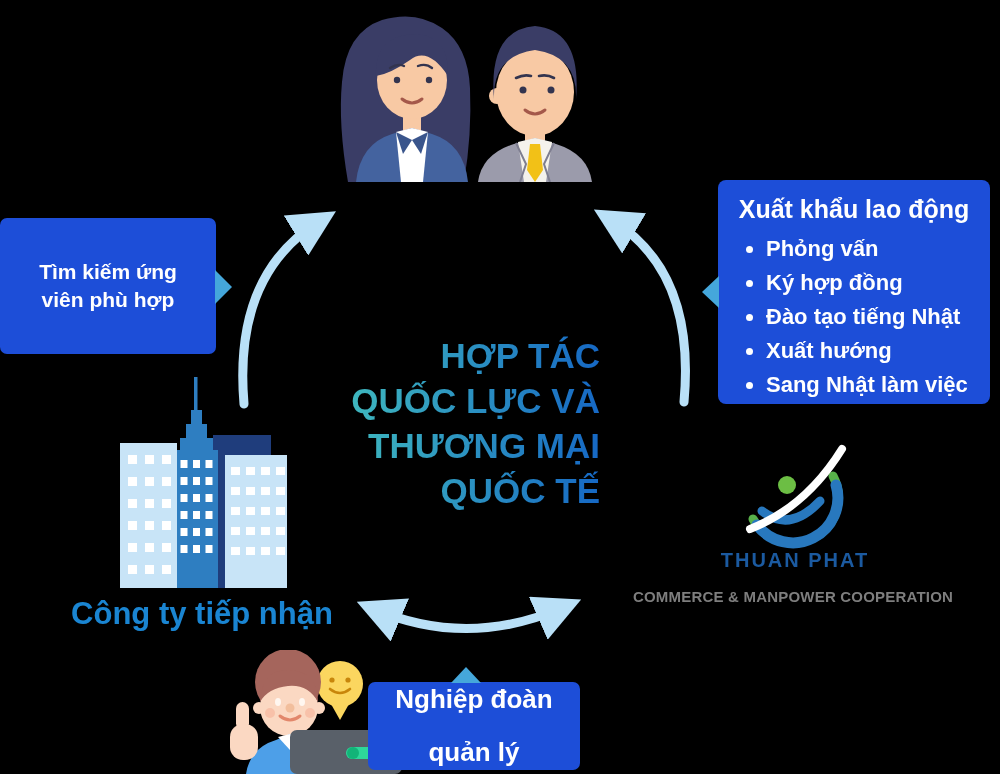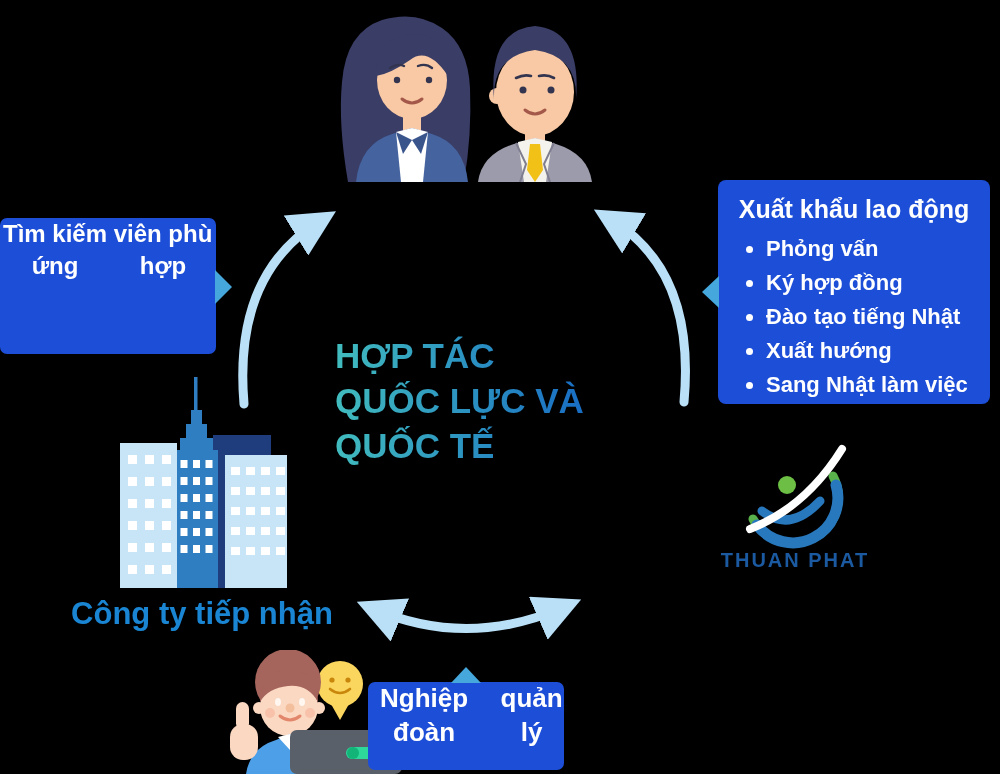--- a/index.html
+++ b/index.html
@@ -14,54 +14,54 @@
   
   #arrows { left:0; top:0; z-index:1; }
 
   
   .bubble {
     position:absolute; z-index:3; background:#1d4ed8; color:#ffffff;
     font-weight:bold;
   }
   #box-left {
     left:0; top:218px; width:216px; height:136px; border-radius:7px;
-    display:flex; flex-direction:row; justify-content:center;
-    text-align:center; font-size:24px; line-height:1.32;
+    display:flex; flex-direction:column; justify-content:center;
+    text-align:center; font-size:21px; line-height:1.32;
   }
   #box-left::after {
     content:""; position:absolute; right:-16px; top:52px;
     border:17px solid transparent; border-right:none; border-left:17px solid #45A7DB;
   }
   #box-right {
     left:718px; top:180px; width:272px; height:224px; border-radius:8px;
     box-sizing:border-box; padding-top:15px;
   }
   #box-right::before {
     content:""; position:absolute; left:-16px; top:96px;
     border:16px solid transparent; border-left:none; border-right:17px solid #45A7DB;
   }
   #box-right .bubble-title { text-align:center; font-size:25px; }
   #box-right ul {
     margin:8px 0 0 0; padding:0 8px 0 48px; list-style:disc;
     font-size:22px; line-height:34px;
   }
   #box-bottom {
-    left:368px; top:682px; width:196px; height:88px; border-radius:7px;
-    display:flex; flex-direction:row; justify-content:center;
+    left:368px; top:682px; width:212px; height:88px; border-radius:7px;
+    display:flex; flex-direction:column; justify-content:center;
     text-align:center; font-size:26px; line-height:1.3;gap:19px;
   }
   #box-bottom::before {
     content:""; position:absolute; top:-15px; left:83px;
     border:15px solid transparent; border-top:none; border-bottom:16px solid #45A7DB;
   }
 
   
   #center-title {
     position:absolute; z-index:2; left:335px; top:333px; width:265px;
-    text-align:left; font-weight:bold; font-size:35px; line-height:1.29;
+    text-align:right; font-weight:bold; font-size:35px; line-height:1.29;
     background:linear-gradient(90deg,#41BCBE 0%,#1668C4 100%);
     -webkit-background-clip:text; background-clip:text;
     color:transparent; -webkit-text-fill-color:transparent;
   }
 
   
   #company-label {
     position:absolute; z-index:2; left:62px; top:596px; width:280px;
     text-align:center; font-weight:bold; font-size:31px; color:#1A85D2;
   }
@@ -137,20 +137,21 @@
       <li>Ký hợp đồng</li>
       <li>Đào tạo tiếng Nhật</li>
       <li>Xuất hướng</li>
       <li>Sang Nhật làm việc</li>
     </ul>
   </div>
 
   <div id="center-title">
     <div>HỢP TÁC</div>
     <div>QUỐC LỰC VÀ</div>
+    <div>THƯƠNG MẠI</div>
     <div>QUỐC TẾ</div>
   </div>
 
   <svg class="layer" style="left:105px; top:372px; z-index:2" width="200" height="220" viewBox="0 0 200 220">
     <rect x="89" y="5" width="3.5" height="40" fill="#2E7EC1"></rect>
     <rect x="108" y="63" width="58" height="153" fill="#1F3D7C"></rect>
     <rect x="120" y="83" width="62" height="133" fill="#C8E4F7"></rect>
     <g fill="#FFFFFF">
       <rect x="126" y="95" width="9" height="8"></rect>
         <rect x="141" y="95" width="9" height="8"></rect>
@@ -223,20 +224,21 @@
   <div id="company-label">Công ty tiếp nhận</div>
 
   <svg class="layer" style="left:720px; top:435px; z-index:2" width="140" height="120" viewBox="0 0 140 120">
     <path d="M33,84 A45,45 0 1 0 113,41" stroke="#58B14A" stroke-width="9" fill="none" stroke-linecap="round"></path>
     <path d="M116,50 A45,45 0 0 1 37,90" stroke="#2878BE" stroke-width="11" fill="none" stroke-linecap="round"></path>
     <path d="M42,76 Q70,98 100,66" stroke="#2878BE" stroke-width="9" fill="none" stroke-linecap="round"></path>
     <path d="M30,94 Q86,72 122,14" stroke="#FFFFFF" stroke-width="8" fill="none" stroke-linecap="round"></path>
     <circle cx="67" cy="50" r="9" fill="#6CBE44"></circle>
   </svg>
   <div id="logo-name">THUAN PHAT</div>
+  <div id="logo-tagline">COMMERCE &amp; MANPOWER COOPERATION</div>
 
   <svg class="layer" style="left:228px; top:650px; z-index:2" width="200" height="124" viewBox="0 0 200 124">
     <circle cx="112" cy="34" r="23" fill="#FBD65F"></circle>
     <path d="M103,54 L121,54 L112,70 Z" fill="#FBD65F"></path>
     <circle cx="104" cy="30" r="2.6" fill="#C8860B"></circle>
     <circle cx="120" cy="30" r="2.6" fill="#C8860B"></circle>
     <path d="M102,39 Q112,47 122,39" stroke="#C8860B" stroke-width="2.6" fill="none" stroke-linecap="round"></path>
     <circle cx="60" cy="32" r="33" fill="#A5655C"></circle>
     <circle cx="31" cy="58" r="6" fill="#FBD8C2"></circle>
     <circle cx="91" cy="58" r="6" fill="#FBD8C2"></circle>

